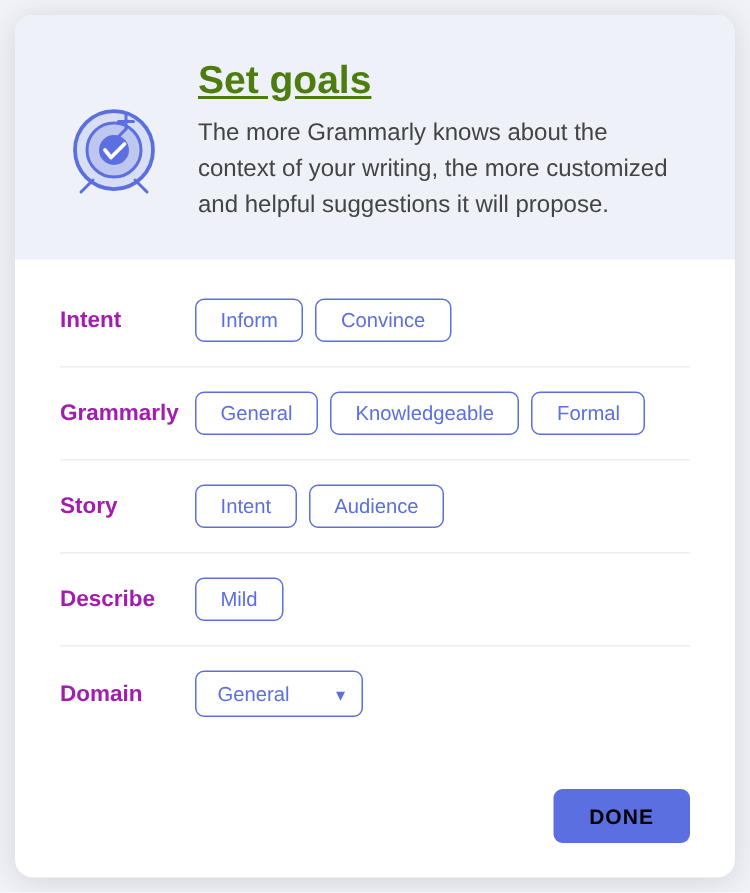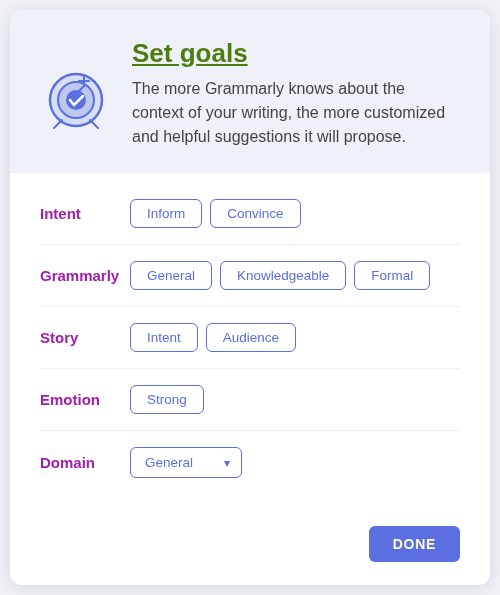--- a/index.html
+++ b/index.html
@@ -123,21 +123,21 @@
     }
 
     .footer {
       display: flex;
       justify-content: flex-end;
       padding: 12px 30px 20px 30px;
     }
 
     .done-btn {
       background: #5b6fe0;
-      color: #fef9c3;
+      color: #000000;
       border: none;
       border-radius: 6px;
       padding: 10px 24px;
       font-size: 14px;
       font-weight: 700;
       letter-spacing: 0.05em;
       cursor: pointer;
       transition: background 0.15s;
     }
   </style>
@@ -194,23 +194,23 @@
 
     <div class="row">
       <span class="row-label">Story</span>
       <div class="buttons">
         <button class="toggle-btn">Intent</button>
         <button class="toggle-btn">Audience</button>
       </div>
     </div>
 
     <div class="row">
-      <span class="row-label">Emotion</span>
-      <div class="buttons">
-        <button class="toggle-btn">Strong</button>
+      <span class="row-label">Describe</span>
+      <div class="buttons">
+        <button class="toggle-btn">Mild</button>
       </div>
     </div>
 
     <div class="row">
       <span class="row-label">Domain</span>
       <div class="select-wrapper">
         <select class="domain-select">
           <option>General</option>
           <option>Academic</option>
           <option>Business</option>

